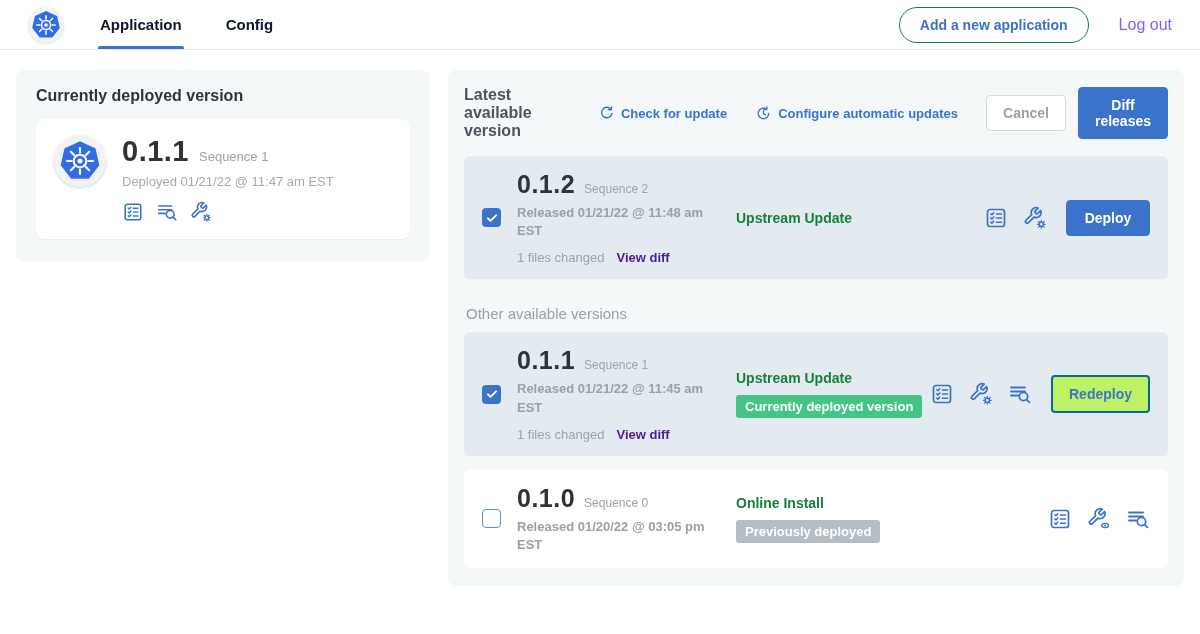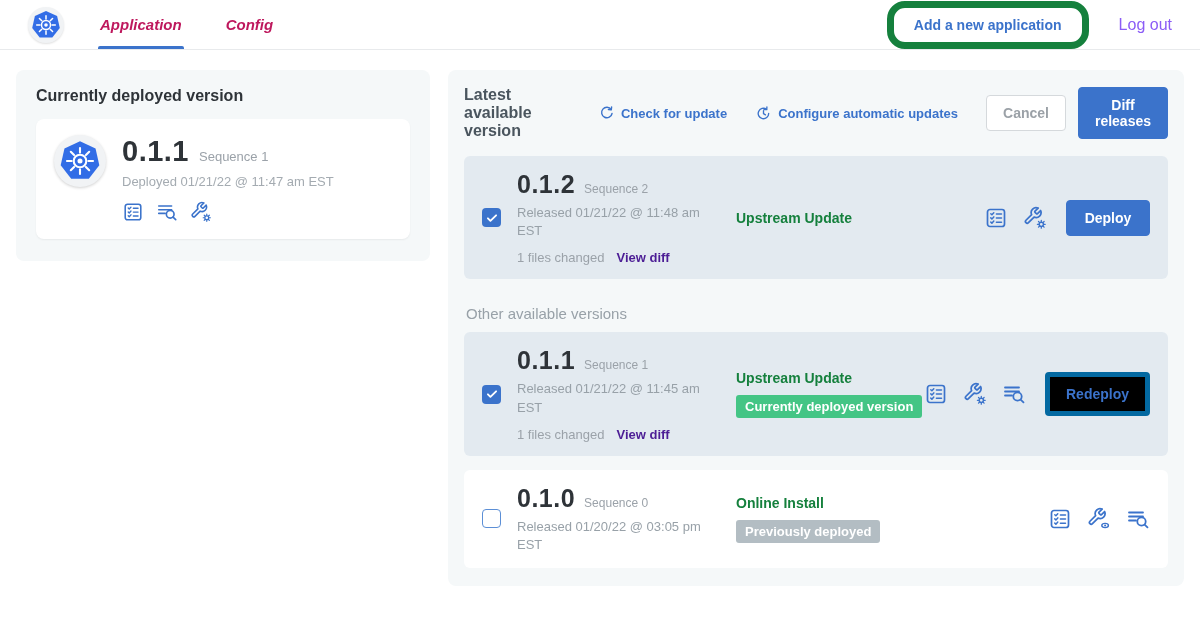--- a/index.html
+++ b/index.html
@@ -9,25 +9,25 @@
 
   
   .header { height:50px; display:flex; align-items:stretch; padding:0 28px;
     border-bottom:1px solid #e8eaec; background:#fff; }
   .logo-circle { width:36px; height:36px; border-radius:50%; background:#f1f3f5;
     display:flex; align-items:center; justify-content:center; align-self:center;
     box-shadow:0 1px 2px rgba(0,0,0,.12); }
   .logo-circle svg { width:30px; height:30px; }
   .topnav { display:flex; margin-left:34px; gap:40px; }
   .topnav-item { display:flex; align-items:center; font-size:15px; font-weight:700;
-    color:#be185d; position:relative; cursor:pointer; padding:0 2px;font-style:italic; }
+    color:#0f172a; position:relative; cursor:pointer; padding:0 2px; }
   .topnav-item.active::after { content:""; position:absolute; left:0; right:0; bottom:0;
     height:3px; background:#3b73cb; border-radius:2px 2px 0 0; }
   .header-right { margin-left:auto; display:flex; align-items:center; gap:30px; }
-  .add-app-btn { background:#fff; border:7px solid #15803d; color:#3b73cb;
+  .add-app-btn { background:#fff; border:1px solid #15803d; color:#3b73cb;
     font-family:inherit; font-size:14px; font-weight:700; border-radius:18px;
     padding:9px 20px; cursor:pointer; }
   .logout { font-size:16px; color:#8b5cf6; cursor:pointer; }
 
   
   .subnav { height:42px; background:#f6f8f9; border-bottom:1px solid #e8eaec;
     display:flex; align-items:stretch; padding-left:138px; gap:60px; }
   .subnav-tab { display:flex; align-items:center; font-size:14px; font-weight:500;
     color:#9aa1a9; position:relative; cursor:pointer; white-space:nowrap; }
   .subnav-tab.active { color:#32373c; font-weight:700; }
@@ -58,36 +58,36 @@
   .panel-header { display:flex; align-items:center; }
   .panel-title { font-size:16px; font-weight:600; color:#4a555e; margin-right:16px; }
   .link-btn { display:flex; align-items:center; gap:6px; color:#3b73cb; font-size:13px;
     font-weight:700; cursor:pointer; margin-right:28px; white-space:nowrap;justify-content:center; }
   .link-btn svg { width:17px; height:17px; }
   .panel-header .spacer { flex:1; }
   .btn { font-family:inherit; font-size:14px; font-weight:700; border-radius:4px;
     padding:9px 16px; cursor:pointer; }
   .btn-cancel { background:#fff; border:1px solid #d5d9dc; color:#9ba1a7; margin-right:12px; }
   .btn-primary { background:#3b73cb; border:1px solid #3b73cb; color:#fff; }
-  .btn-outline { background:#000000; border:5px solid #0369a1; color:#3b73cb; }
+  .btn-outline { background:#bef264; border:2px solid #0369a1; color:#3b73cb; }
 
   .version-card { border-radius:6px; padding:14px 18px; display:flex; align-items:center; }
   .version-card.selected { background:#e3eaf0; margin-top:16px; }
   .version-card.plain { background:#fff; margin-top:14px; }
   .checkbox { width:19px; height:19px; border-radius:4px; flex:0 0 auto; cursor:pointer;
     display:flex; align-items:center; justify-content:center; }
   .checkbox.checked { background:#3b73cb; }
   .checkbox.unchecked { background:#fff; border:1.5px solid #5c8fd6; }
   .checkbox svg { width:14px; height:14px; }
 
   .version-info { margin-left:16px; width:205px; flex:0 0 auto; }
   .v-head { display:flex; align-items:baseline; gap:9px; }
   .v-num { font-size:25px; font-weight:700; color:#2e3338; letter-spacing:.5px; }
   .v-seq { font-size:12px; color:#9ba2a9; }
-  .v-released { font-size:13px; font-weight:400; color:#98a1a8; line-height:1.4;
+  .v-released { font-size:13px; font-weight:700; color:#98a1a8; line-height:1.4;
     margin-top:5px; max-width:192px; }
   .v-files { display:flex; gap:12px; margin-top:10px; font-size:13px; color:#9ba2a9; }
   .view-diff { color:#4c1d95; font-weight:700; cursor:pointer; }
 
   .v-source { flex:1; padding-left:14px; display:flex; flex-direction:column; gap:9px;
     align-items:flex-start; }
   .source-label { font-size:14px; font-weight:700; color:#15803d; }
   .badge { display:inline-block; font-size:13px; font-weight:700; color:#fff;
     border-radius:3px; padding:4px 9px; }
   .badge.green { background:#44c585; }

